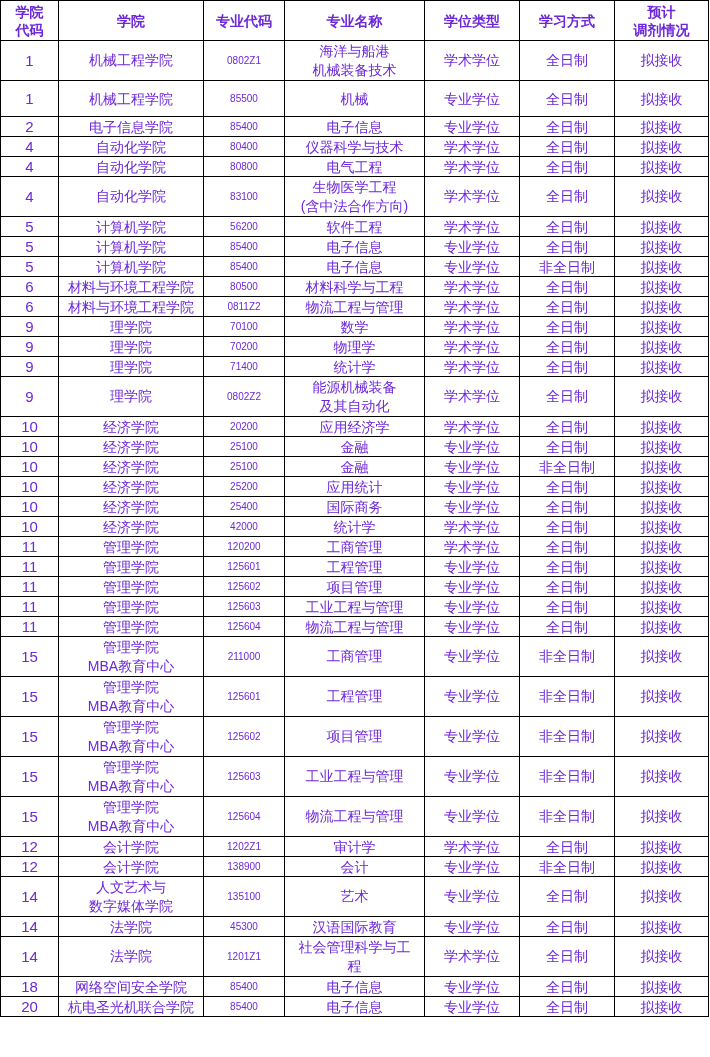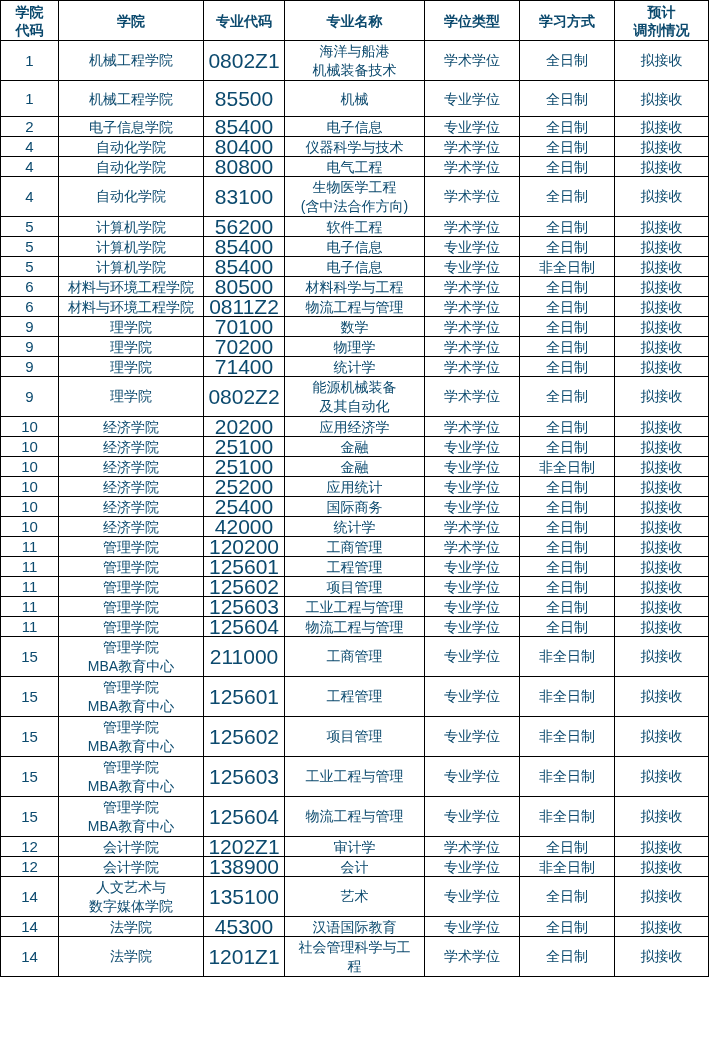--- a/index.html
+++ b/index.html
@@ -2,42 +2,42 @@
 <html><head>
 <meta charset="utf-8">
 <style>
   html, body { margin: 0; padding: 0; background: #ffffff; }
   body { width: 710px; height: 1057px; overflow: hidden; }
   table {
     border-collapse: collapse;
     table-layout: fixed;
     width: 708px;
     font-family: "Liberation Sans", "DejaVu Sans", sans-serif;
-    color: #0c4a6e;
+    color: #6d28d9;
     font-size: 14px;
   }
   td, th {
     border: 1px solid #000000;
     text-align: center;
     vertical-align: middle;
     padding: 0 1px;
     line-height: 18px;
     overflow: hidden;
     white-space: nowrap;
   }
   th {
     font-weight: bold;
     font-size: 14px;
     line-height: 18px;
     height: 39px;
   }
   tr.h20 td { height: 19px; line-height: 18px; }
   tr.h36 td { height: 35px; }
   tr.h40 td { height: 39px; line-height: 19px; }
-  td.code { font-size: 21px; }
+  td.code { font-size: 10px; }
   td.num { font-size: 15px; }
   .ml { white-space: normal; }
 </style>
 </head>
 <body>
 
 <table>
   <colgroup>
     <col style="width:58px">
     <col style="width:145px">
@@ -376,14 +376,32 @@
       </tr>
       <tr class="h40">
         <td class="num">14</td>
         <td>法学院</td>
         <td class="code">1201Z1</td>
         <td>社会管理科学与工<br>程</td>
         <td>学术学位</td>
         <td>全日制</td>
         <td>拟接收</td>
       </tr>
+      <tr class="h20">
+        <td class="num">18</td>
+        <td>网络空间安全学院</td>
+        <td class="code">85400</td>
+        <td>电子信息</td>
+        <td>专业学位</td>
+        <td>全日制</td>
+        <td>拟接收</td>
+      </tr>
+      <tr class="h20">
+        <td class="num">20</td>
+        <td>杭电圣光机联合学院</td>
+        <td class="code">85400</td>
+        <td>电子信息</td>
+        <td>专业学位</td>
+        <td>全日制</td>
+        <td>拟接收</td>
+      </tr>
     </tbody>
 </table>
 
 </body></html>

